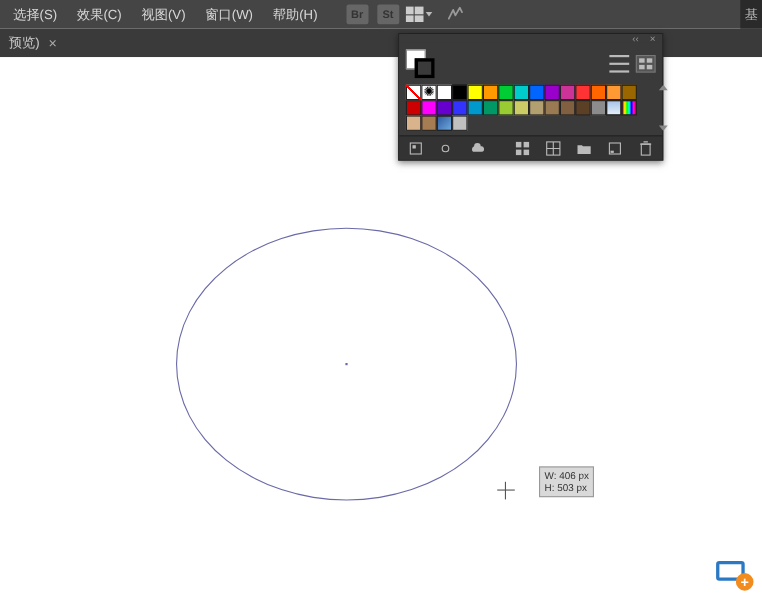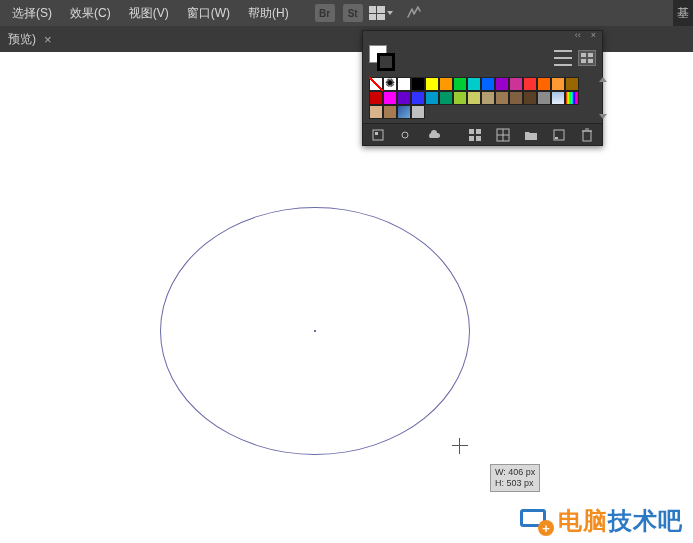--- a/index.html
+++ b/index.html
@@ -283,32 +283,29 @@
   <div class="doc-tab">
     <span>预览)</span>
     <span class="tab-close">×</span>
   </div>
 </div>
 
 <div class="canvas">
   <div class="ellipse" id="ellipse" style="left: 160px; top: 155px; width: 310px; height: 248px;"></div>
   <div class="center-dot" id="center-dot" style="left: 314px; top: 278px;"></div>
   <div class="cursor-cross" id="cursor" style="left: 452px; top: 386px;"></div>
-  <div class="dim-tooltip" id="dim" style="left: 490px; top: 412px;">
+  <div class="dim-tooltip" id="dim" style="left: 490px; top: 372px;">
     <span>W: 406 px</span><br>
     <span>H: 503 px</span>
   </div>
 
   <div class="watermark">
     <div class="wm-icon">
       <div class="mon"></div>
       <div class="plus">+</div>
-    </div>
-    <div class="wm-text">
-      <span class="a">电脑</span><span class="b">技术吧</span>
     </div>
   </div>
 </div>
 
 <div class="panel" id="panel" style="left: 362px; top: 30px;">
   <div class="panel-top">
     <span>‹‹</span>
     <span>×</span>
   </div>
   <div class="panel-body">

